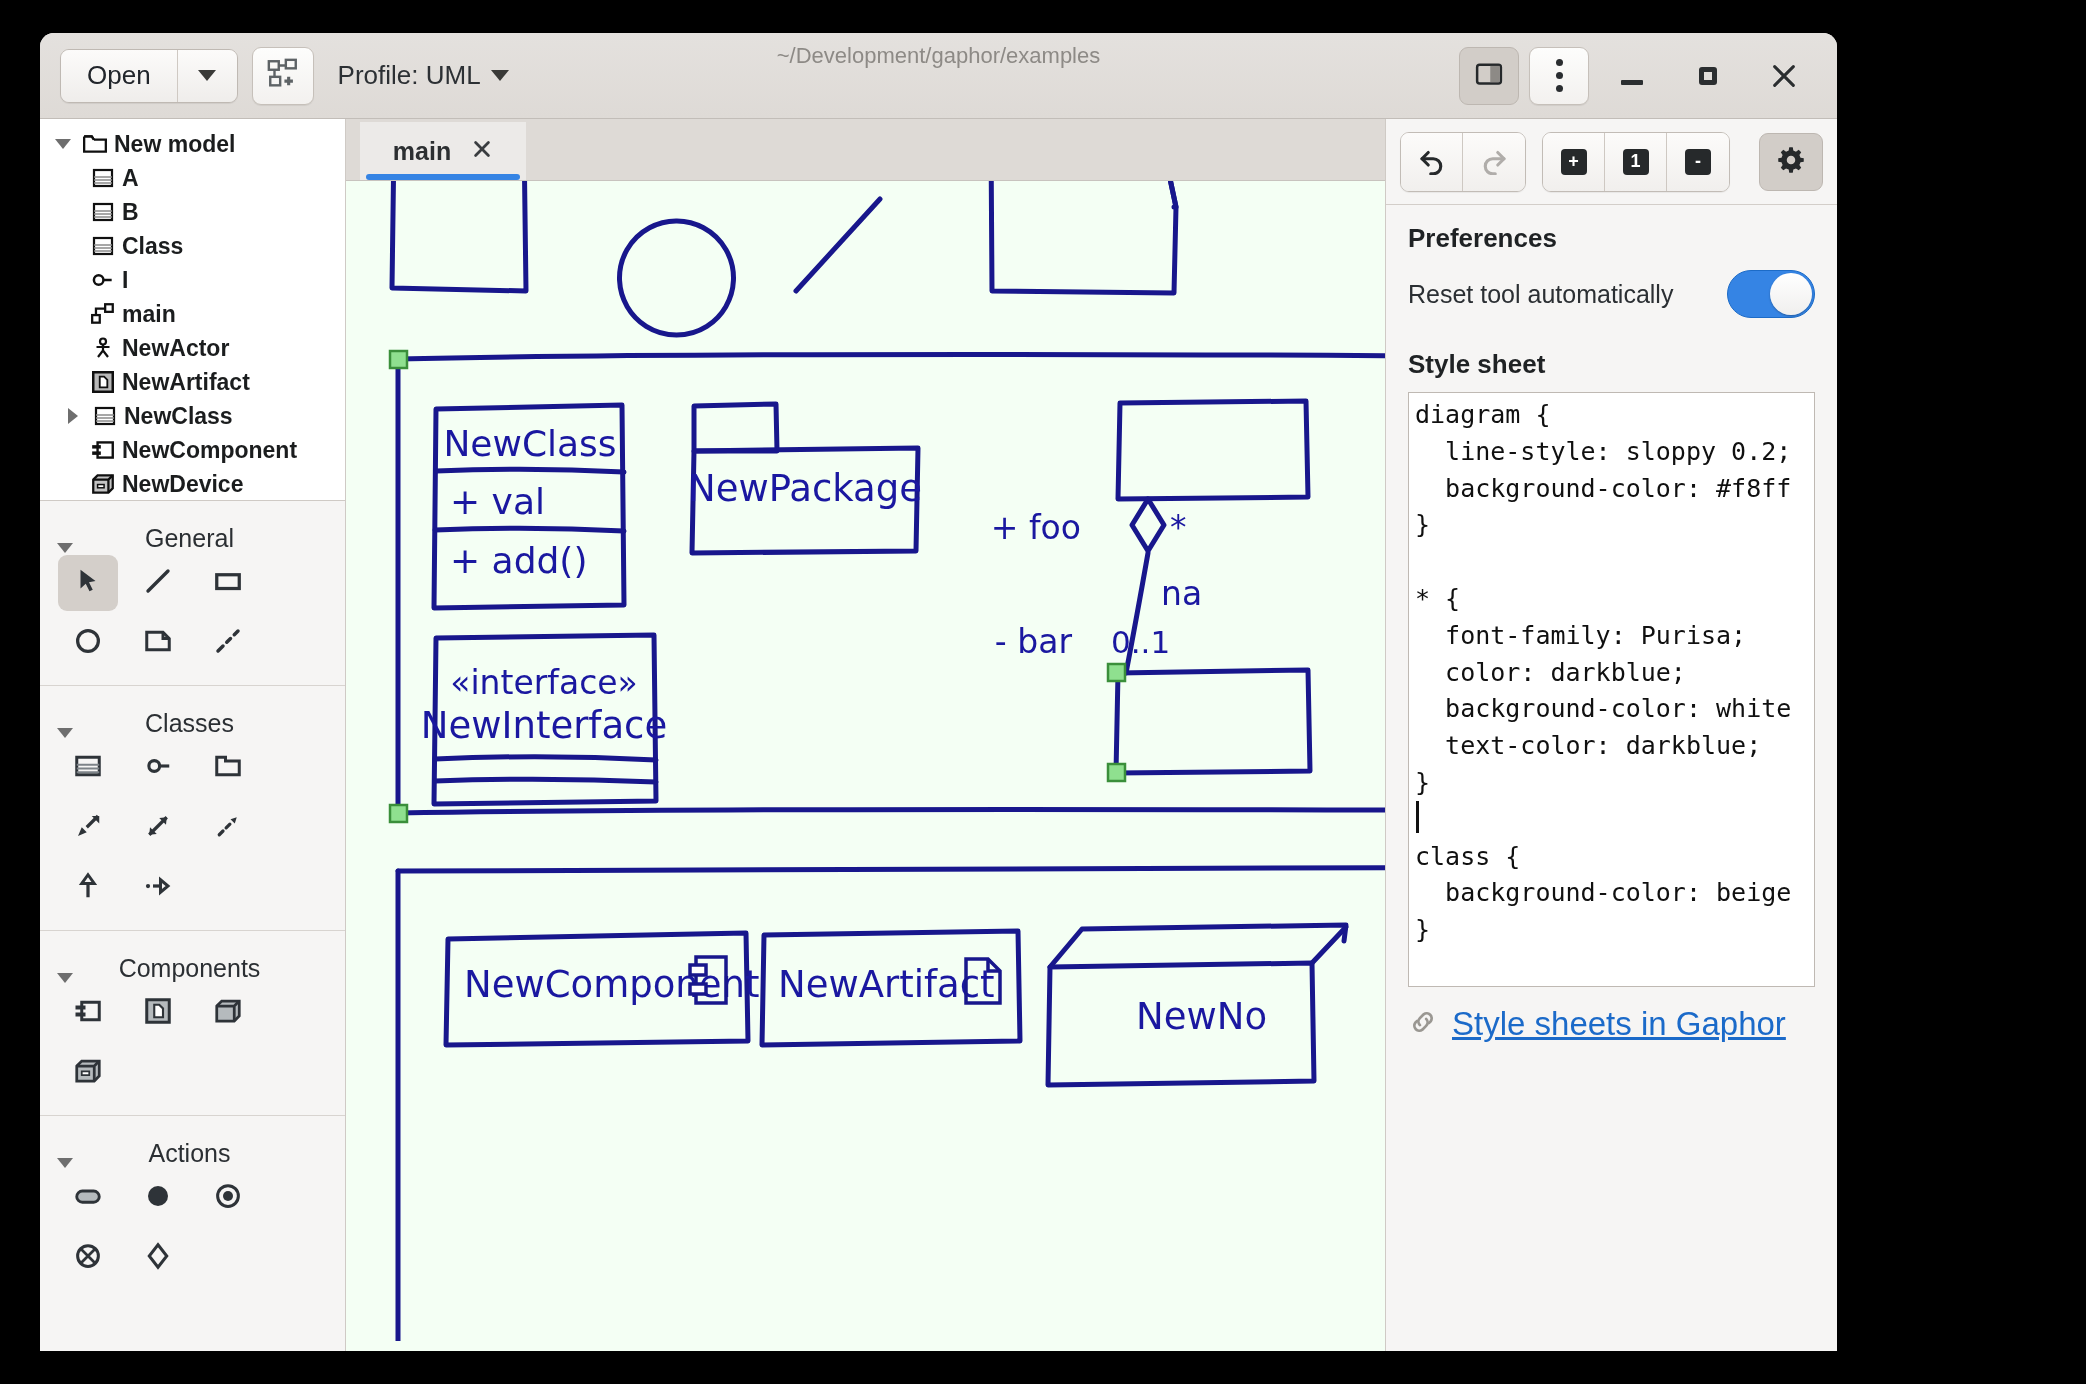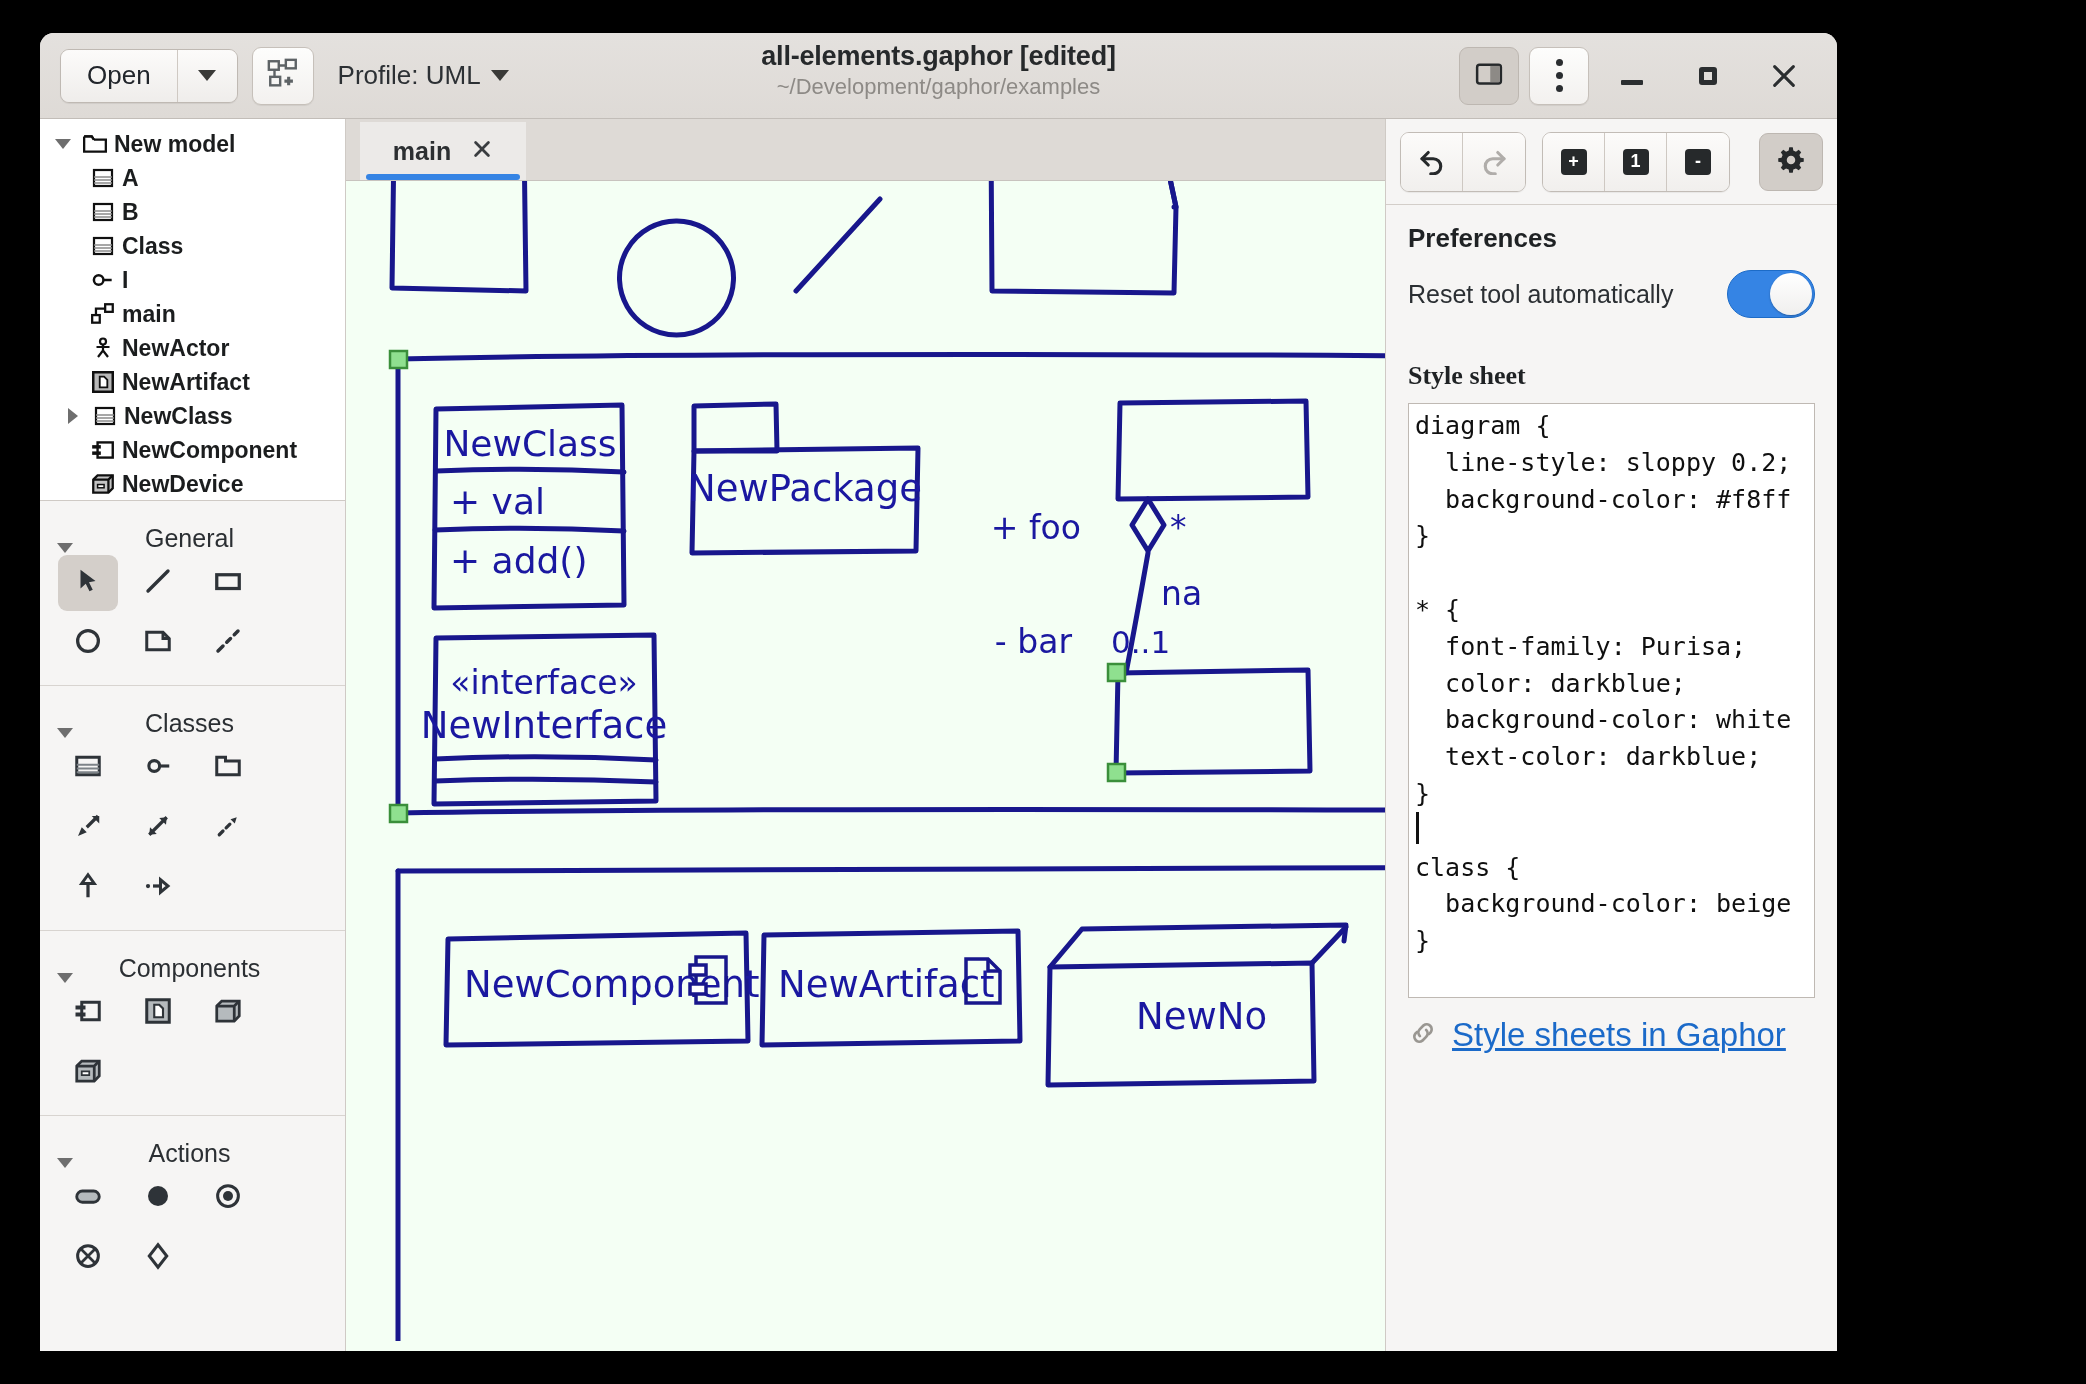--- a/index.html
+++ b/index.html
@@ -134,21 +134,21 @@
   #prefs { padding: 18px 22px 0 22px; }
   .pref-h { font-size: 26px; font-weight: bold; color: #1f2224; }
   #pref-reset-row { display: flex; align-items: center; margin-top: 16px; gap: 12px; }
   #pref-reset-label { font-size: 25px; color: #2b2f33; }
   #reset-tool-switch { width: 88px; height: 48px; border-radius: 24px; background: #3584e4;
                        border: 1px solid #1c6bc7; position: relative; cursor: pointer;
                        margin-left: auto; }
   #reset-tool-switch .knob { position: absolute; right: 2px; top: 2px; width: 42px; height: 42px;
                              border-radius: 50%; background: linear-gradient(#fff,#f0efee);
                              box-shadow: 0 1px 2px rgba(0,0,0,.3); }
-  #stylesheet-h { margin-top: 43px; font-family: Liberation Serif, serif; }
+  #stylesheet-h { margin-top: 31px; }
   #stylesheet-editor { margin: 12px 22px 0 22px; height: 595px;
                        background: #fff; border: 1px solid #bfb9b3;
                        overflow: hidden; position: relative; }
   #stylesheet-text { font-family: "DejaVu Sans Mono", monospace; font-size: 25px;
                      line-height: 36.8px; color: #101010; white-space: pre;
                      padding: 4px 0 0 6px; }
   #caret { position: absolute; left: 7px; top: 408px; width: 3px; height: 32px;
            background: #111; }
   #styles-link-row { display: flex; align-items: center; gap: 14px; padding: 18px 22px 0 22px; }
   #styles-link { font-size: 33px; color: #1b6ac9; text-decoration: underline; cursor: pointer; }
@@ -181,21 +181,20 @@
           </svg>
         </span>
       </div>
       <div id="profile-chooser">
         <span>Profile: UML</span>
         <span class="tri-down"></span>
       </div>
     </div>
 
     <div class="hb-title">
-      <div id="window-title">all-elements.gaphor [edited]</div>
       <div id="window-subtitle">~/Development/gaphor/examples</div>
     </div>
 
     <div class="hb-right">
       <div class="hb-sq" id="sidebar-toggle-button">
         <span>
           <svg width="30" height="30" viewBox="0 0 24 24">
             <rect x="2.5" y="4.5" width="19" height="15" rx="2" fill="none" stroke="#26292b" stroke-width="2"></rect>
             <rect x="13" y="5.5" width="7.5" height="13" fill="#8d8a86"></rect>
           </svg>

